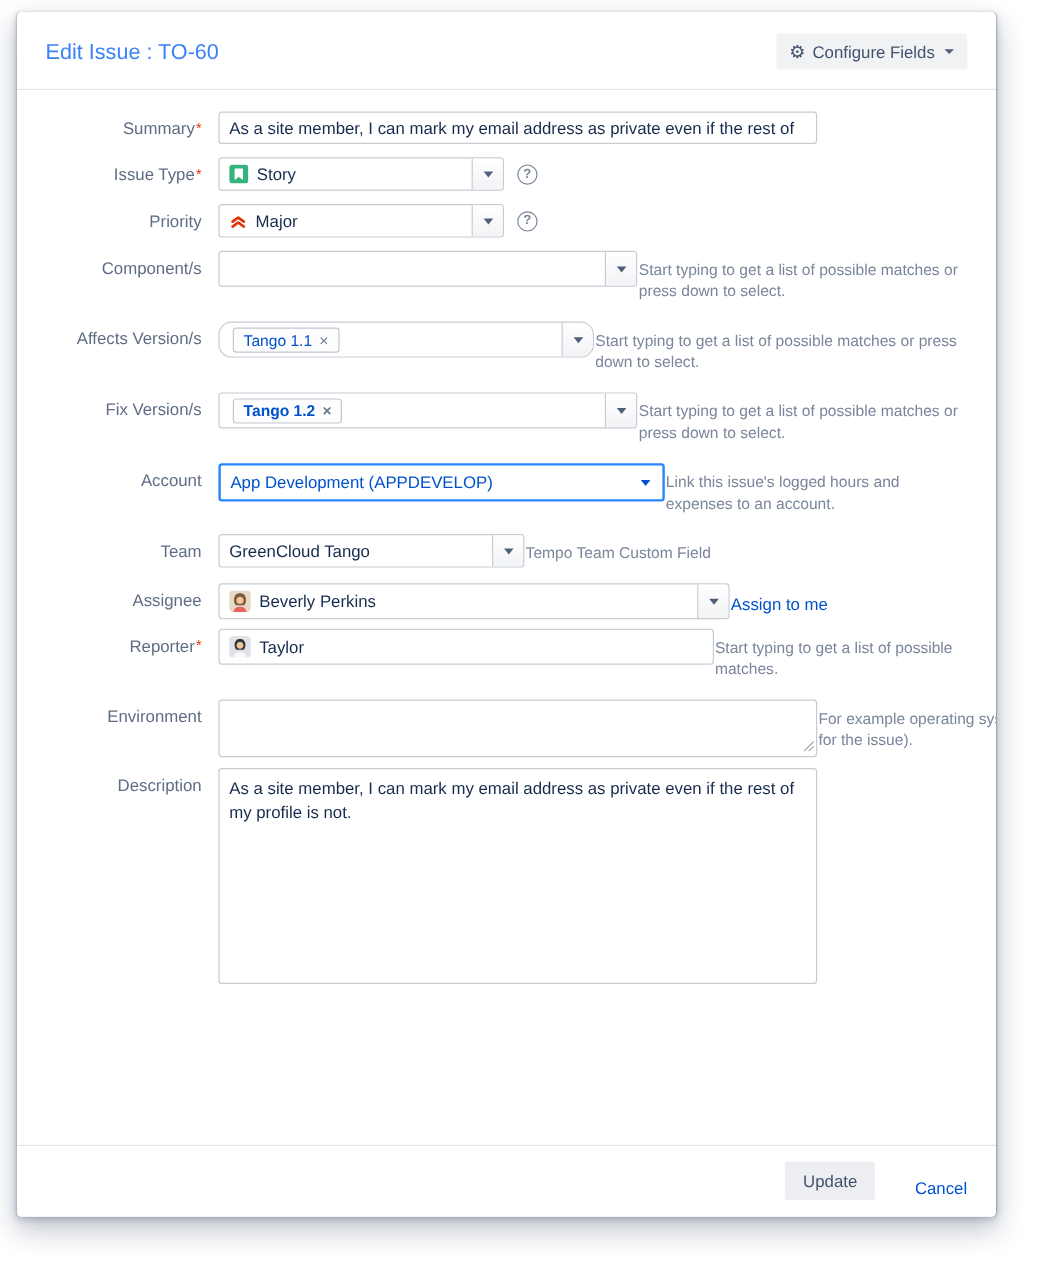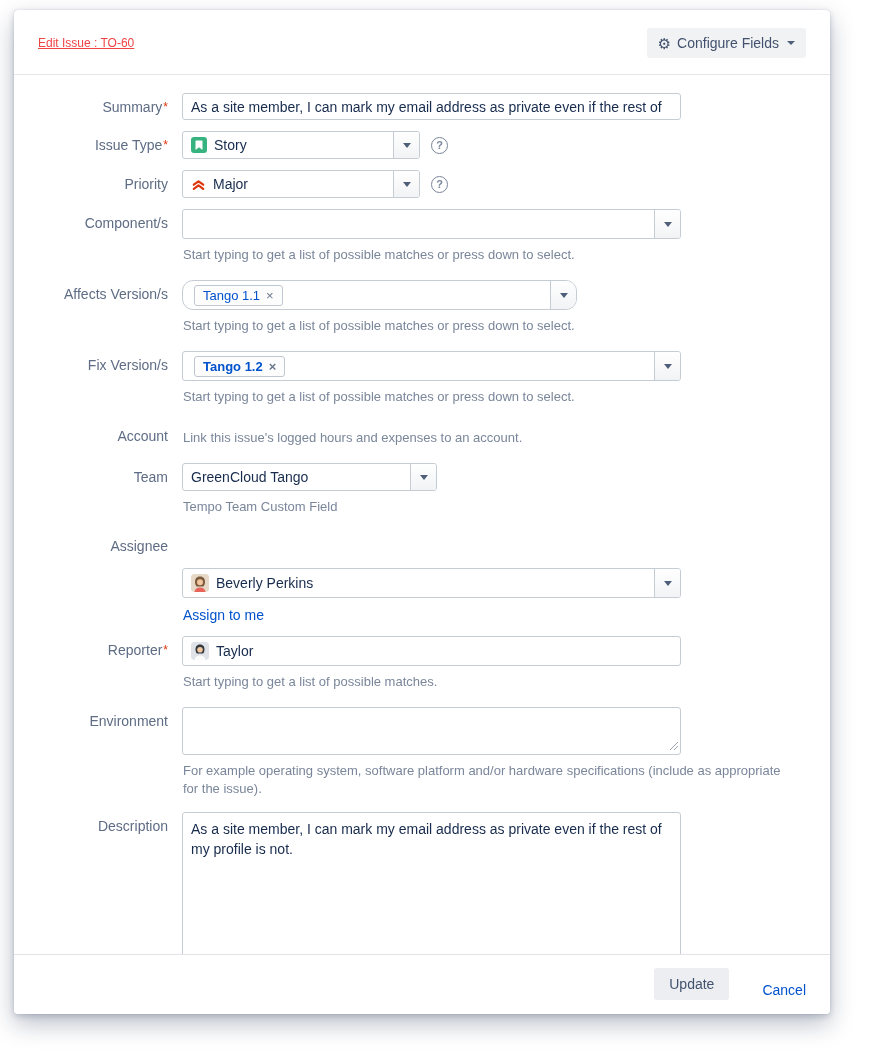--- a/index.html
+++ b/index.html
@@ -12,42 +12,42 @@
     position:absolute; left:14px; top:10px; width:816px; height:1004px;
     background:#fff; border-radius:4px;
     box-shadow:0 10px 24px rgba(9,30,66,0.28), 0 2px 6px rgba(9,30,66,0.18), 0 0 1px rgba(9,30,66,0.25);
     display:flex; flex-direction:column; overflow:hidden;
   }
   
   .dlg-header {
     flex:0 0 auto; padding:18px 24px 16px 24px; display:flex;
     justify-content:space-between; align-items:center; border-bottom:1px solid #e4e6ea;
   }
-  .dlg-title { font-size:12px; font-weight:500; color:#ef4444;text-decoration:underline; }
+  .dlg-title { font-size:18px; font-weight:500; color:#3b82f6; }
   .cfg-btn {
     background:#f1f2f4; border:none; border-radius:3px; padding:7px 11px;
     display:flex; align-items:center; gap:6px; color:#42526e; font-size:14px;
     font-family:"Liberation Sans", sans-serif; cursor:pointer;
   }
   .gear { font-size:15px; line-height:1; color:#42526e; }
   .caret-down {
     width:0; height:0; border-left:4px solid transparent; border-right:4px solid transparent;
     border-top:4px solid #505f79; margin-left:2px;
   }
   
   .dlg-body { flex:1 1 auto; padding:18px 24px 0 0; overflow:hidden; }
   .row { display:flex; align-items:flex-start; }
   .mb { margin-bottom:11px; }
   .lbl {
     flex:0 0 168px; text-align:right; padding:6px 14px 0 0;
     font-size:14px; color:#5e6c84; line-height:16px;
   }
   .req { color:#de350b; font-size:12px; vertical-align:top; margin-left:1px; }
   .ctl { display:flex; align-items:center; }
-  .ctl-col { display:flex; flex-direction:column; align-items:flex-start; }
+  .ctl-col { display:flex; align-items:flex-start; }
 
   input.text {
     height:27px; border:1px solid #c6ccd4; border-radius:3px; padding:0 8px;
     font-size:14px; color:#172b4d; font-family:"Liberation Sans", sans-serif;
     background:#fff; outline:none;
   }
   .w-full { width:499px; }
   .w-date { width:165px; }
 
   .select {
@@ -229,20 +229,28 @@
               <span class="tri"></span>
             </div>
         </div>
         <div class="helper">Start typing to get a list of possible matches or press down to select.</div>
       </div>
     </div>
 
     <div class="row">
       <div class="lbl"><span>Account</span></div>
       <div class="ctl-col">
+        <div class="select focused" style="width:501px;">
+          <div class="val">
+              <span>App Development (APPDEVELOP)</span>
+            </div>
+          <div class="arrow-plain">
+              <span class="tri-blue"></span>
+            </div>
+        </div>
         <div class="helper">Link this issue's logged hours and expenses to an account.</div>
       </div>
     </div>
 
     <div class="row">
       <div class="lbl"><span>Team</span></div>
       <div class="ctl-col">
         <div class="select" style="width:255px;">
           <div class="val">
               <span>GreenCloud Tango</span>
@@ -251,21 +259,21 @@
               <span class="tri"></span>
             </div>
         </div>
         <div class="helper">Tempo Team Custom Field</div>
       </div>
     </div>
 
     <div class="row">
       <div class="lbl"><span>Assignee</span></div>
       <div class="ctl-col">
-        <div class="select tall" style="width:499px;margin-top:36px;">
+        <div class="select tall" style="width:426px;">
           <div class="val">
             <svg class="avatar" viewBox="0 0 18 18">
                 <rect width="18" height="18" rx="3" fill="#e7d9c8"></rect>
                 <path d="M4 8c0-4 2.2-5.6 5-5.6S14 4 14 8c0 1.8-.6 3.4-1.6 4.4H5.6C4.6 11.4 4 9.8 4 8z" fill="#7b5a3c"></path>
                 <circle cx="9" cy="8.2" r="3" fill="#f2c79f"></circle>
                 <path d="M3.5 18c.4-3 2.8-4.4 5.5-4.4s5.1 1.4 5.5 4.4z" fill="#e8645a"></path>
               </svg>
             <span>Beverly Perkins</span>
           </div>
           <div class="arrow-btn">

